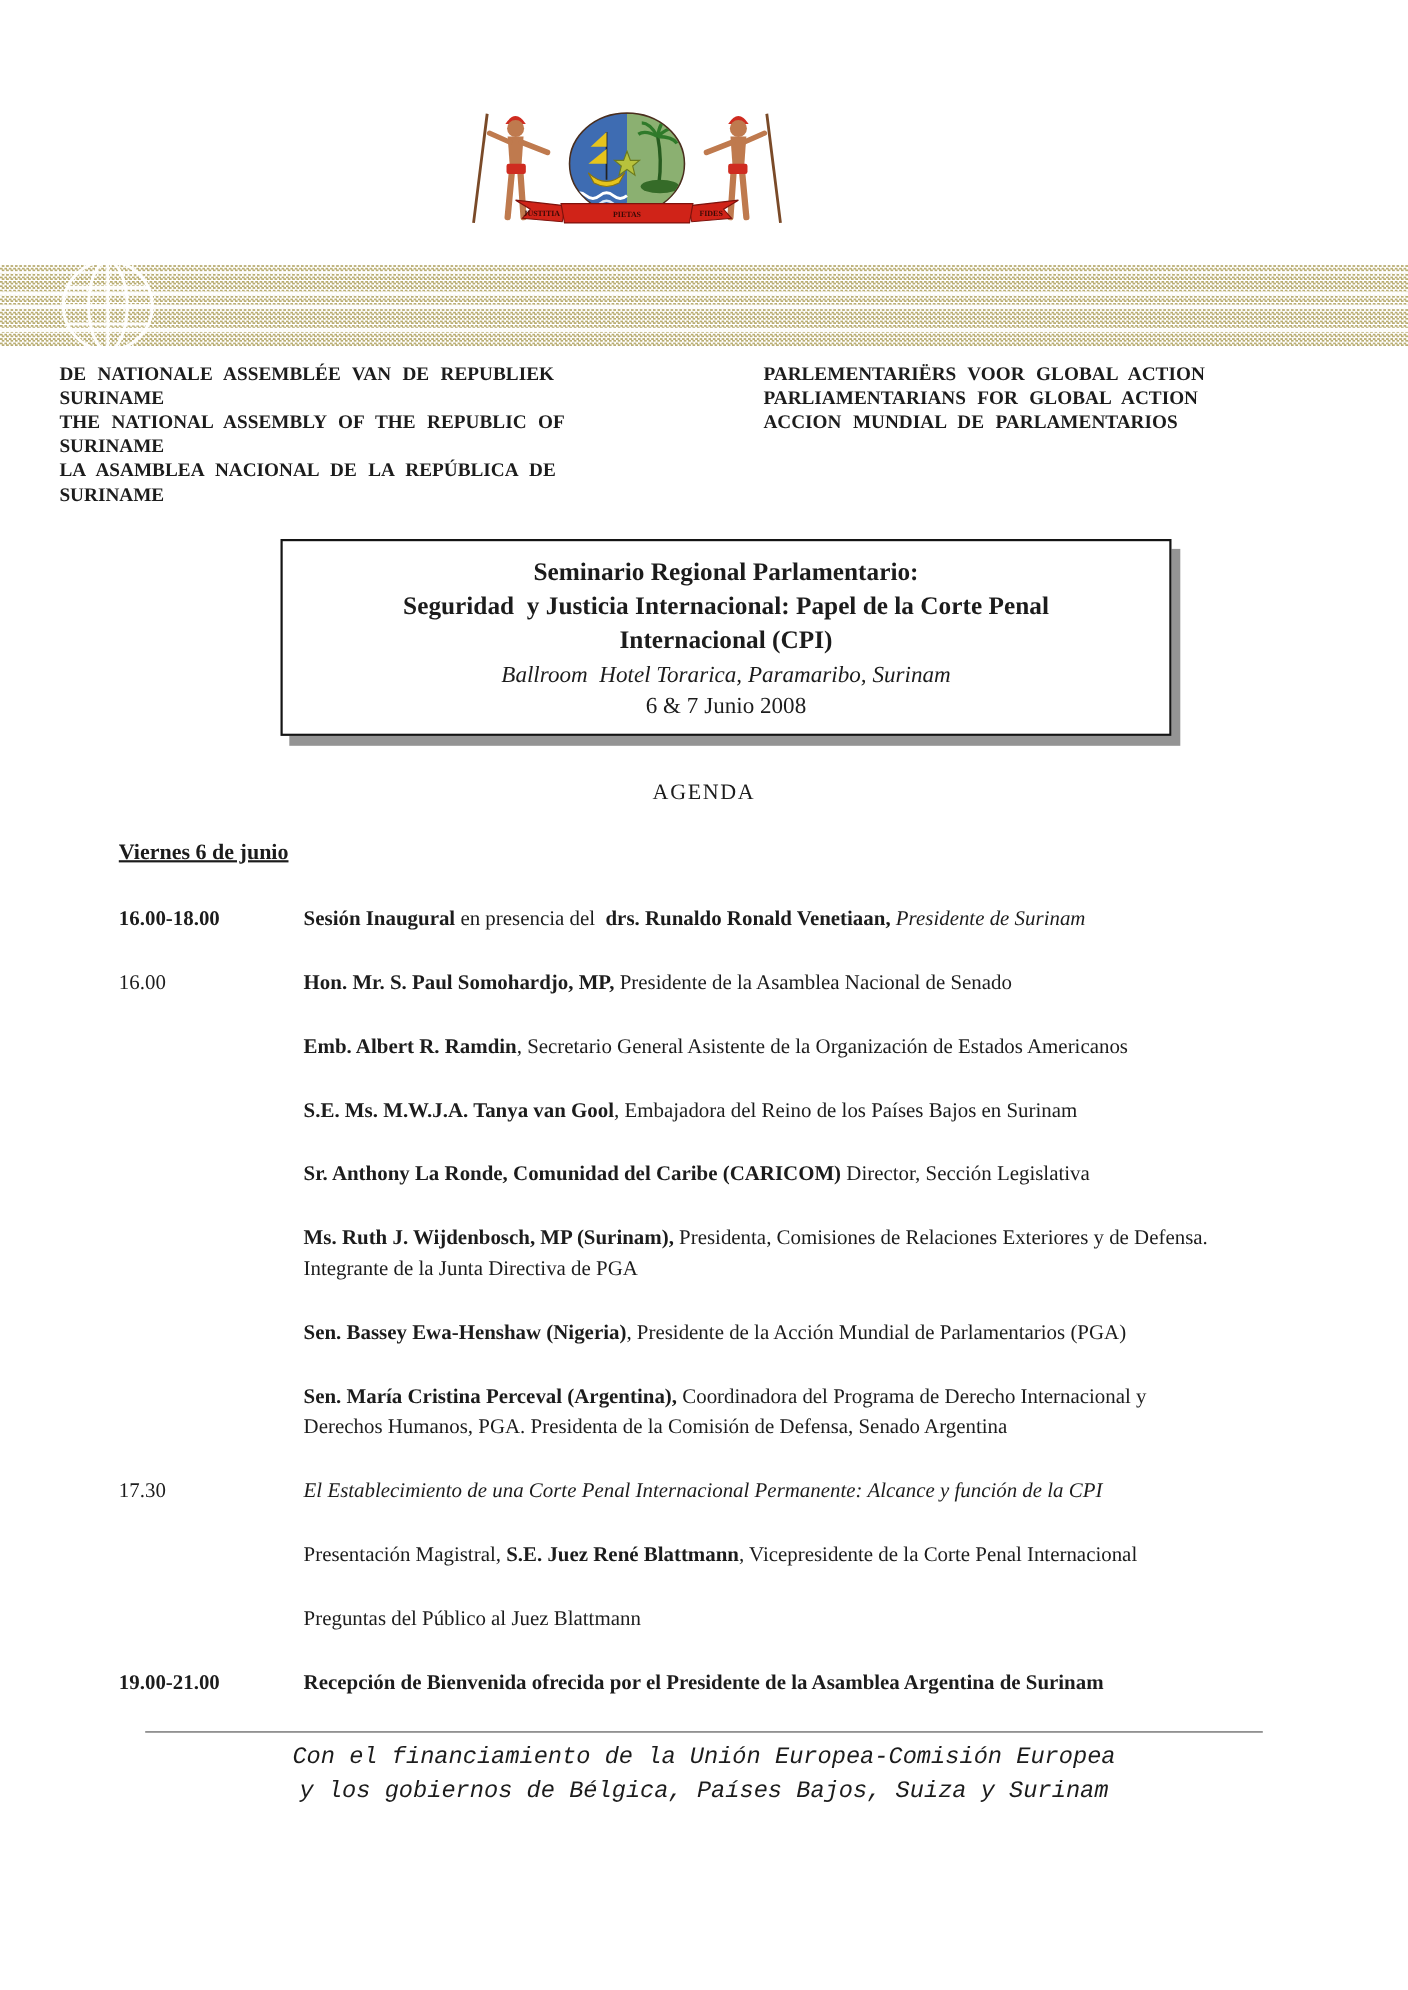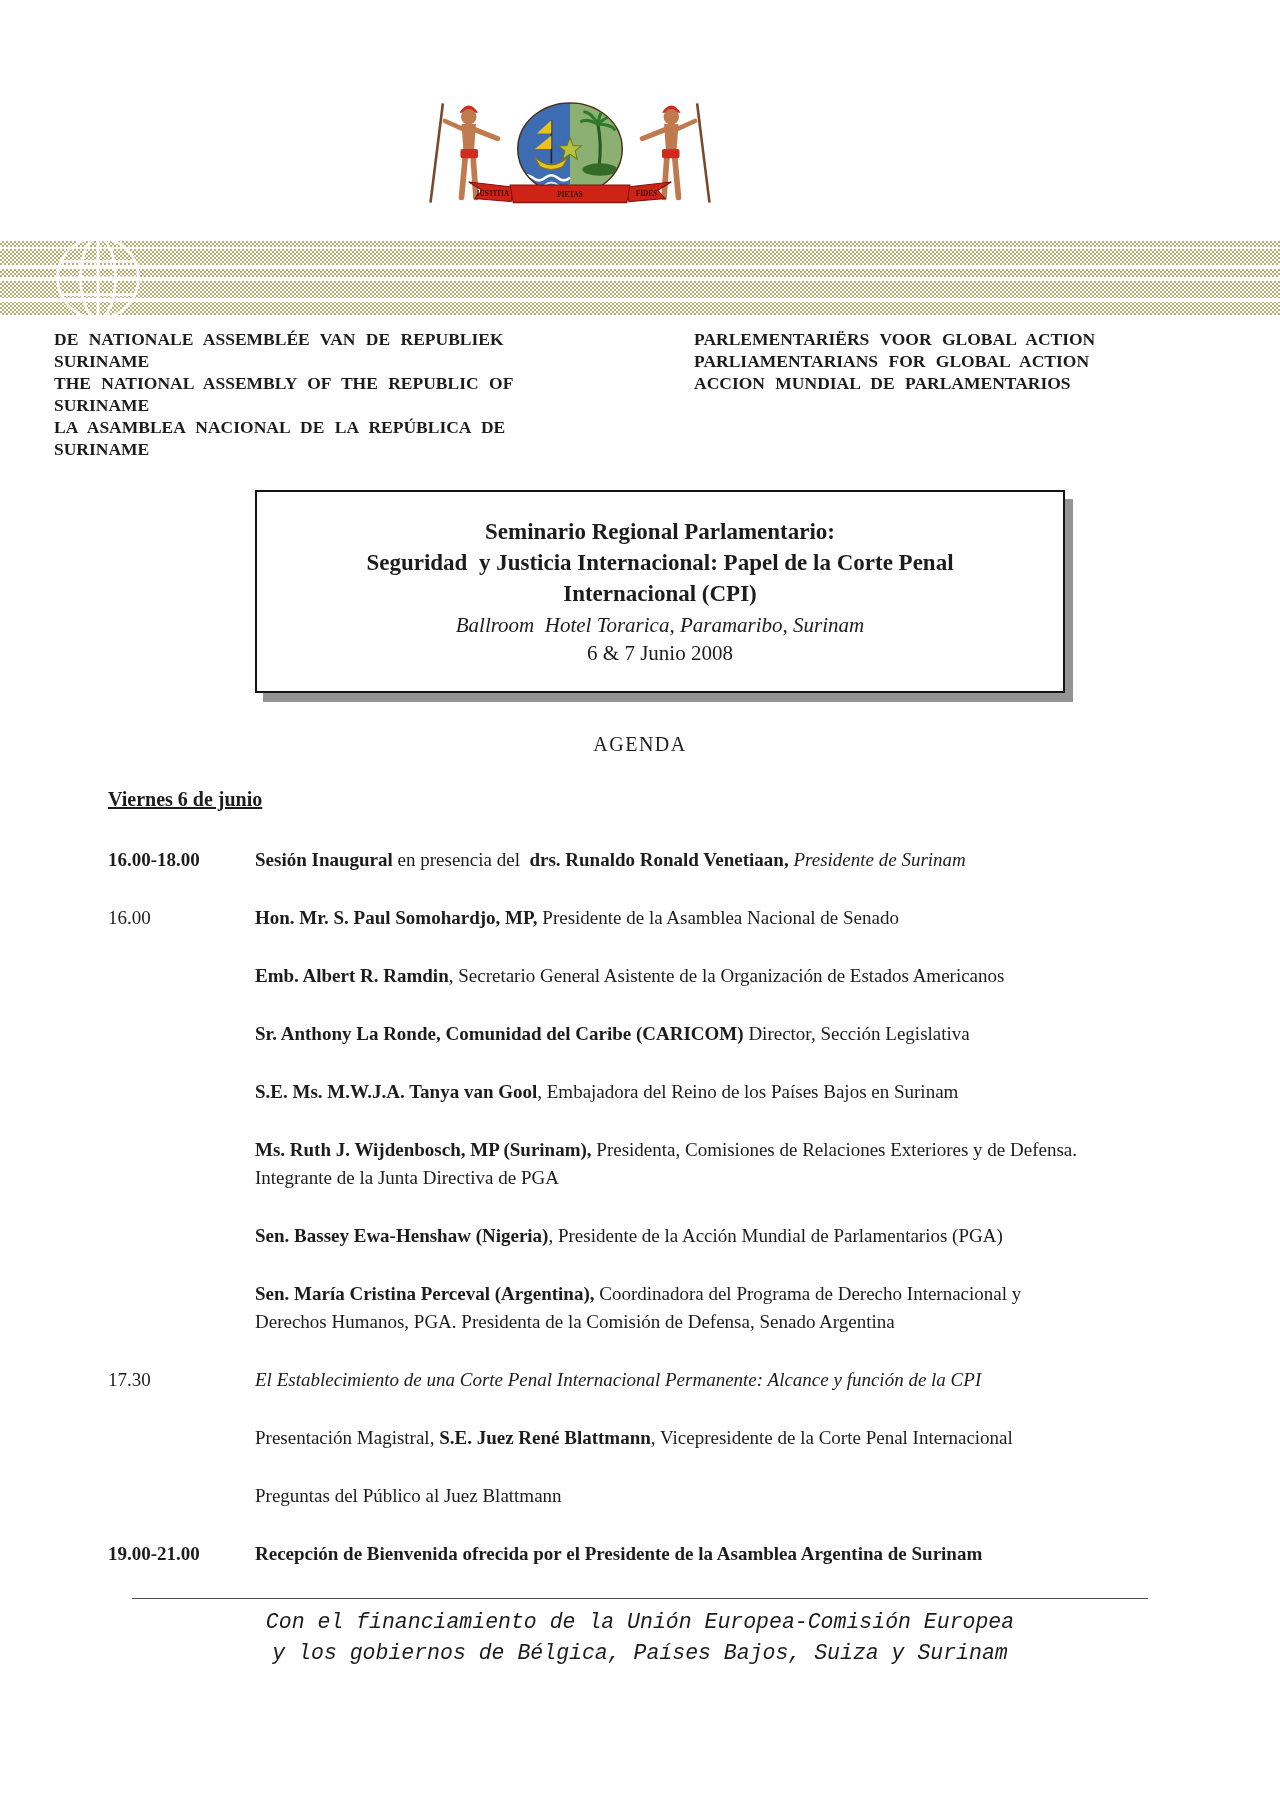--- a/index.html
+++ b/index.html
@@ -15,30 +15,30 @@
   .band .s2{top:24px;height:4px;}
   .band .s3{top:36px;height:4px;}
   .band .s4{top:57px;height:4px;}
   .globe{position:absolute;left:52px;top:-9px;}
 
   .org-header{display:flex;margin-top:13px;padding-left:54px;}
   .org-left{width:460px;font-weight:bold;font-size:17.5px;line-height:22px;word-spacing:6px;}
   .org-right{width:450px;margin-left:180px;font-weight:bold;font-size:17.5px;line-height:22px;word-spacing:6px;}
 
   .title-box{margin:30px 0 0 255px;width:766px;border:2px solid #141414;
-             box-shadow:8px 9px 0 #949494;padding:24px 20px;text-align:center;background:#fff;}
+             box-shadow:8px 9px 0 #949494;padding:12px 20px;text-align:center;background:#fff;}
   .tb-bold{font-weight:bold;font-size:23px;line-height:31px;}
   .tb-venue{font-style:italic;font-size:21px;line-height:29px;margin-top:2px;}
   .tb-date{font-size:21px;line-height:27px;}
 
   .agenda-heading{margin-top:40px;text-align:center;font-size:20px;letter-spacing:1.5px;}
   .day-heading{margin:32px 0 0 108px;font-weight:bold;font-size:20px;text-decoration:underline;}
 
   .rows{margin:35px 60px 0 108px;}
-  .arow{display:grid;grid-template-columns:147px 835px;margin-bottom:30px;font-size:19px;line-height:28px;}
+  .arow{display:grid;grid-template-columns:147px 835px;margin-bottom:30px;font-size:19px;line-height:28px;gap:21px;}
   .atime{font-size:19px;}
   .atime.b{font-weight:bold;}
   .seg-b{font-weight:bold;}
   .seg-i{font-style:italic;}
 
   .footer-rule{margin:6px 132px 0 132px;border-top:1.5px solid #4a4a4a;}
   .footer{margin-top:8px;text-align:center;font-style:italic;font-size:21.5px;line-height:31px;font-family:Liberation Mono, monospace;}
 </style>
 </head>
 <body>
@@ -154,25 +154,25 @@
       <div class="arow">
         <div class="atime">16.00</div>
         <div class="aentry"><span class="seg-b">Hon. Mr. S. Paul Somohardjo, MP,</span><span class="seg-r"> Presidente de la Asamblea Nacional de Senado</span></div>
       </div>
       <div class="arow">
         <div class="atime"></div>
         <div class="aentry"><span class="seg-b">Emb. Albert R. Ramdin</span><span class="seg-r">, Secretario General Asistente de la Organización de Estados Americanos</span></div>
       </div>
       <div class="arow">
         <div class="atime"></div>
+        <div class="aentry"><span class="seg-b">S.E. Ms. M.W.J.A. Tanya van Gool</span><span class="seg-r">, Embajadora del Reino de los Países Bajos en Surinam</span></div>
+      </div>
+      <div class="arow">
+        <div class="atime"></div>
         <div class="aentry"><span class="seg-b">Sr. Anthony La Ronde, Comunidad del Caribe (CARICOM)</span><span class="seg-r"> Director, Sección Legislativa</span></div>
-      </div>
-      <div class="arow">
-        <div class="atime"></div>
-        <div class="aentry"><span class="seg-b">S.E. Ms. M.W.J.A. Tanya van Gool</span><span class="seg-r">, Embajadora del Reino de los Países Bajos en Surinam</span></div>
       </div>
       <div class="arow">
         <div class="atime"></div>
         <div class="aentry"><span class="seg-b">Ms. Ruth J. Wijdenbosch, MP (Surinam),</span><span class="seg-r"> Presidenta, Comisiones de Relaciones Exteriores y de Defensa. Integrante de la Junta Directiva de PGA</span></div>
       </div>
       <div class="arow">
         <div class="atime"></div>
         <div class="aentry"><span class="seg-b">Sen. Bassey Ewa-Henshaw (Nigeria)</span><span class="seg-r">, Presidente de la Acción Mundial de Parlamentarios (PGA)</span></div>
       </div>
       <div class="arow">

